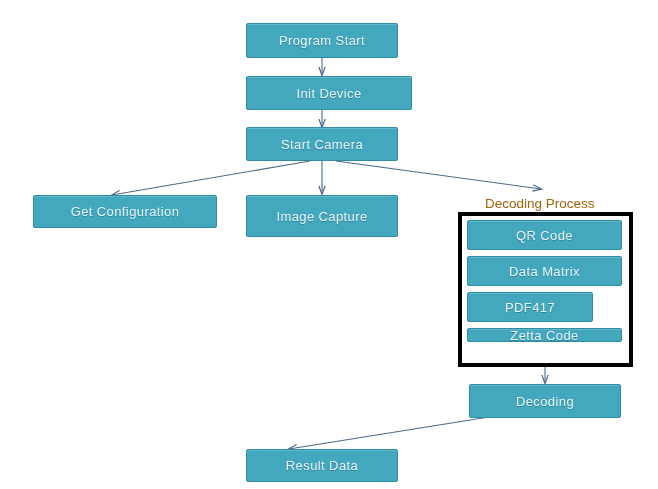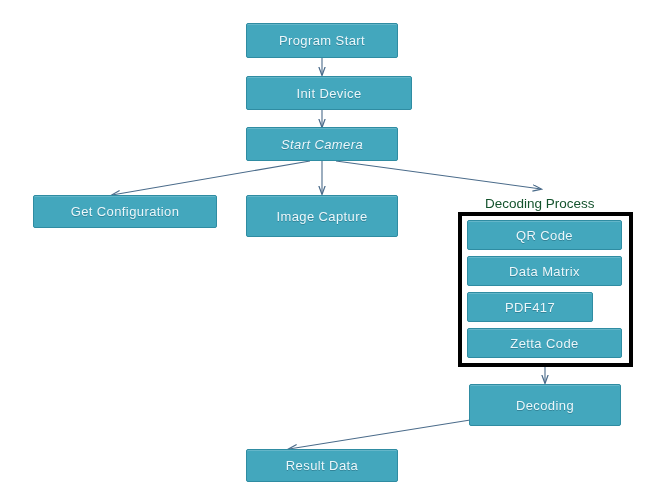--- a/index.html
+++ b/index.html
@@ -44,21 +44,21 @@
   }
   .group-box {
     position: absolute;
     box-sizing: border-box;
     background: #ffffff;
     border: 4px solid #000000;
     z-index: 2;
   }
   .group-label {
     position: absolute;
-    color: #14532d;
+    color: #a16207;
     font-size: 13.5px;
     font-family: "Liberation Sans", sans-serif;
     white-space: nowrap;
     z-index: 4;
   }
 </style>
 </head>
 <body>
 
 <div id="canvas">
@@ -82,35 +82,35 @@
 
     <line x1="545" y1="367" x2="545" y2="383" stroke="#4a6b8a" stroke-width="1.1" marker-end="url(#ah)"></line>
 
     <line x1="489" y1="417" x2="289" y2="449" stroke="#4a6b8a" stroke-width="1.1" marker-end="url(#ah)"></line>
   </svg>
 
   <div class="node" style="left:246px; top:23px; width:152px; height:35px;">Program Start</div>
 
   <div class="node" style="left:246px; top:76px; width:166px; height:34px;">Init Device</div>
 
-  <div class="node" style="left:246px; top:127px; width:152px; height:34px;font-style:italic;">Start Camera</div>
+  <div class="node" style="left:246px; top:127px; width:152px; height:34px;">Start Camera</div>
 
   <div class="node" style="left:33px; top:195px; width:184px; height:33px;">Get Configuration</div>
 
   <div class="node" style="left:246px; top:195px; width:152px; height:42px;">Image Capture</div>
 
   <div class="group-label" style="left:485px; top:196px;">Decoding Process</div>
 
   <div class="group-box" style="left:458px; top:212px; width:175px; height:155px;"></div>
 
   <div class="node" style="left:467px; top:220px; width:155px; height:30px;">QR Code</div>
 
   <div class="node" style="left:467px; top:256px; width:155px; height:30px;">Data Matrix</div>
 
   <div class="node" style="left:467px; top:292px; width:126px; height:30px;">PDF417</div>
 
-  <div class="node" style="left:467px; top:328px; width:155px; height:30px;text-align:center;">Zetta Code</div>
+  <div class="node" style="left:467px; top:328px; width:155px; height:14px;text-align:center;">Zetta Code</div>
 
-  <div class="node" style="left:469px; top:384px; width:152px; height:42px;">Decoding</div>
+  <div class="node" style="left:469px; top:384px; width:152px; height:34px;">Decoding</div>
 
   <div class="node" style="left:246px; top:449px; width:152px; height:33px;text-align:right;">Result Data</div>
 
 </div>
 
 </body></html>

